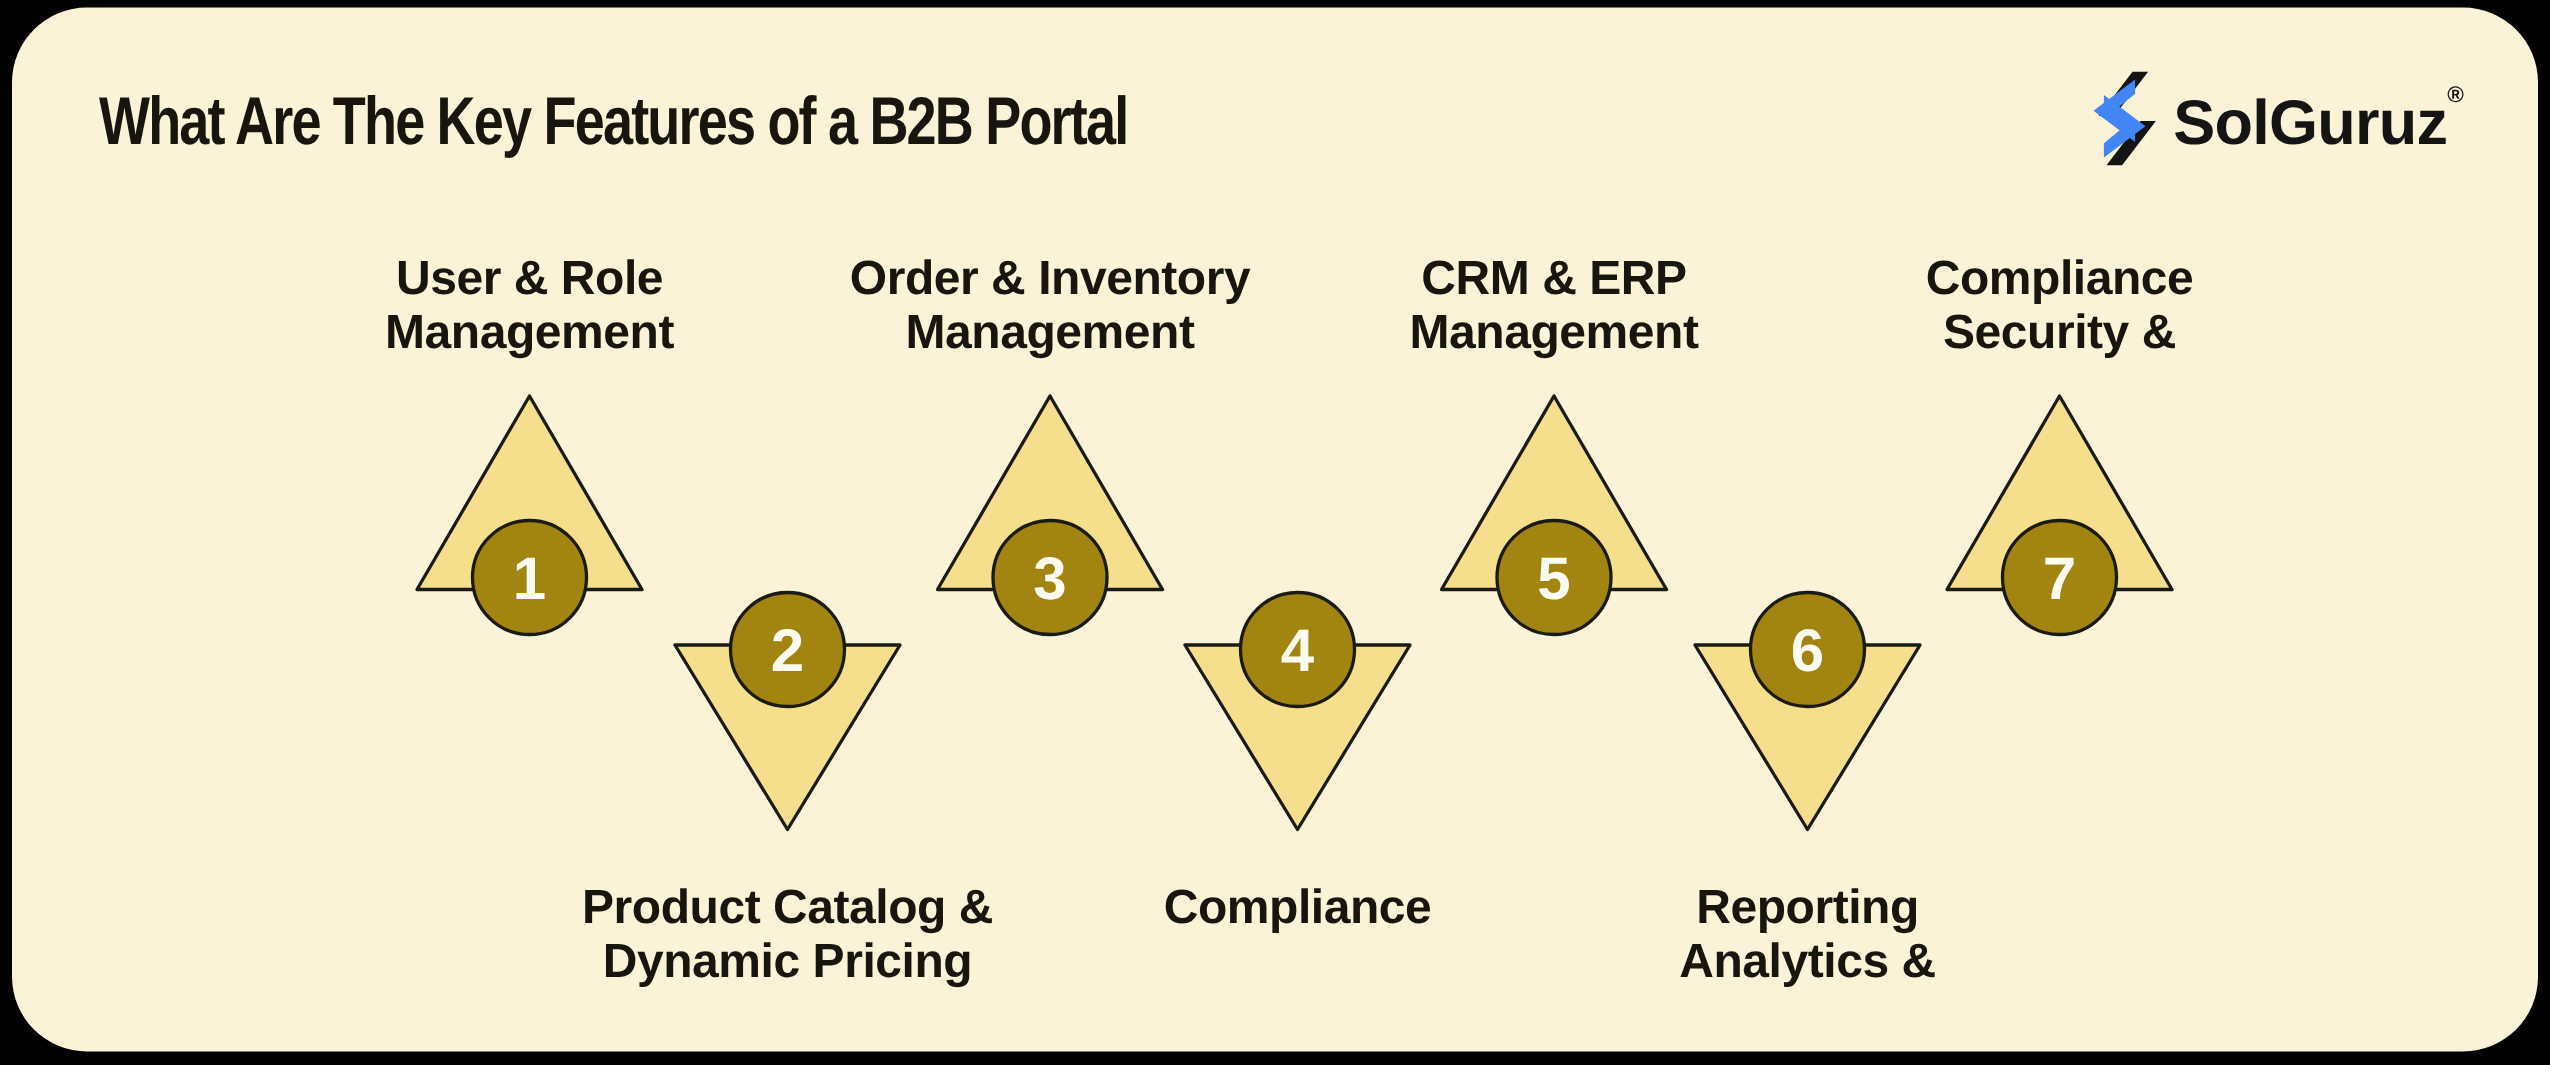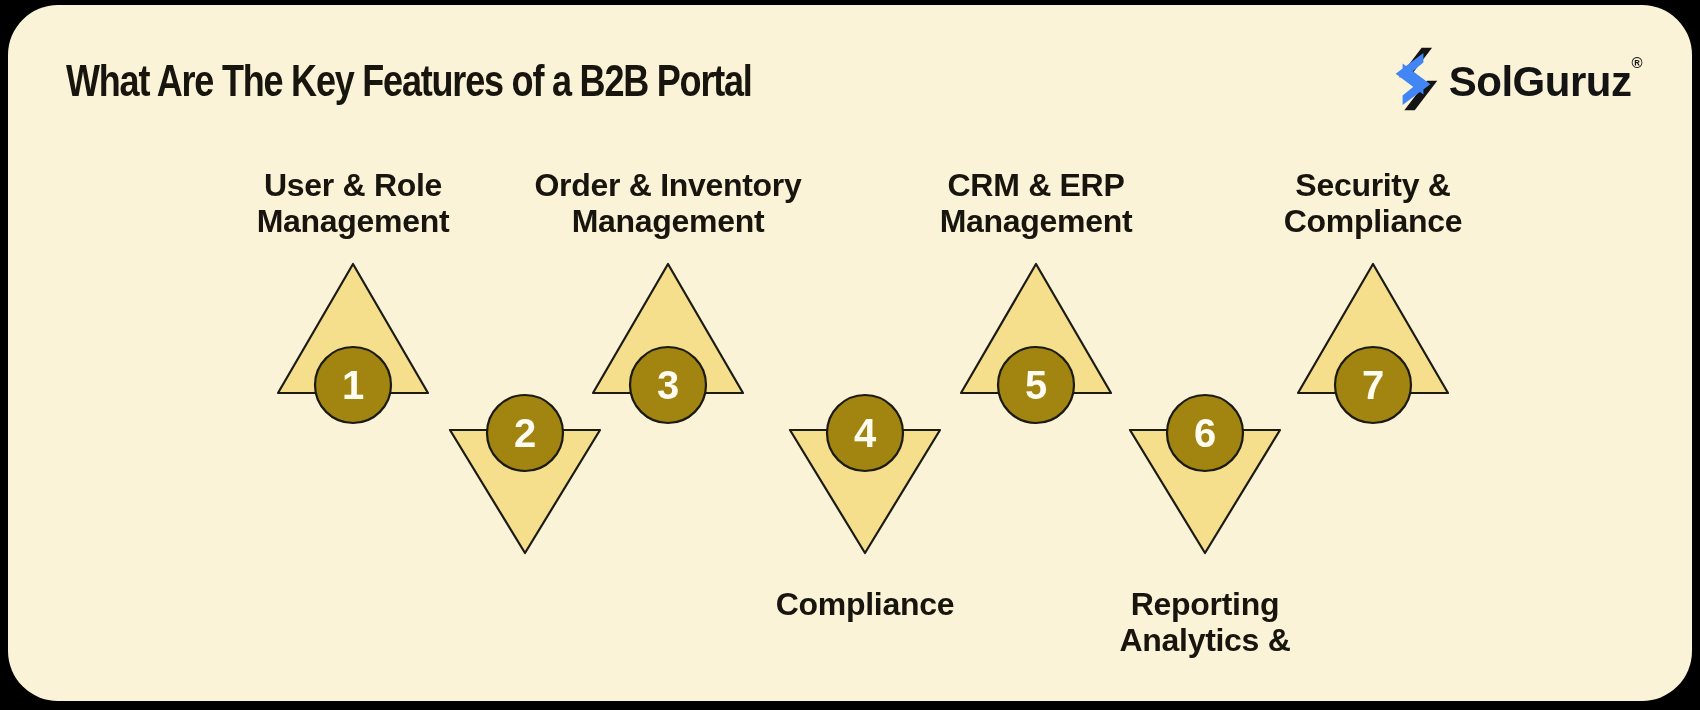--- a/index.html
+++ b/index.html
@@ -85,28 +85,32 @@
       <div>Management</div>
     </div>
     <svg class="shape up-shape" width="160" height="180" viewBox="0 0 160 180">
       <polygon class="tri" points="80,6 155,135 5,135"></polygon>
       <circle class="badge" cx="80" cy="127" r="38"></circle>
       <text class="num" x="80" y="141" text-anchor="middle">1</text>
     </svg>
 
   </div>
         <div class="feature down" style="left: 357px;">
+    <div class="label">
+      <div>Product Catalog &amp;</div>
+      <div>Dynamic Pricing</div>
+    </div>
 
     <svg class="shape down-shape" width="160" height="190" viewBox="0 0 160 190">
       <polygon class="tri" points="5,40 155,40 80,163"></polygon>
       <circle class="badge" cx="80" cy="43" r="38"></circle>
       <text class="num" x="80" y="57" text-anchor="middle">2</text>
     </svg>
   </div>
-        <div class="feature up" style="left: 500px;">
+        <div class="feature up" style="left: 532px;">
     <div class="label">
       <div>Order &amp; Inventory</div>
       <div>Management</div>
     </div>
     <svg class="shape up-shape" width="160" height="180" viewBox="0 0 160 180">
       <polygon class="tri" points="80,6 155,135 5,135"></polygon>
       <circle class="badge" cx="80" cy="127" r="38"></circle>
       <text class="num" x="80" y="141" text-anchor="middle">3</text>
     </svg>
 
@@ -141,22 +145,22 @@
     </div>
 
     <svg class="shape down-shape" width="160" height="190" viewBox="0 0 160 190">
       <polygon class="tri" points="5,40 155,40 80,163"></polygon>
       <circle class="badge" cx="80" cy="43" r="38"></circle>
       <text class="num" x="80" y="57" text-anchor="middle">6</text>
     </svg>
   </div>
         <div class="feature up" style="left: 1205px;">
     <div class="label">
+      <div>Compliance</div>
       <div>Security &amp;</div>
-      <div>Compliance</div>
     </div>
     <svg class="shape up-shape" width="160" height="180" viewBox="0 0 160 180">
       <polygon class="tri" points="80,6 155,135 5,135"></polygon>
       <circle class="badge" cx="80" cy="127" r="38"></circle>
       <text class="num" x="80" y="141" text-anchor="middle">7</text>
     </svg>
 
   </div>
       </div>
 

